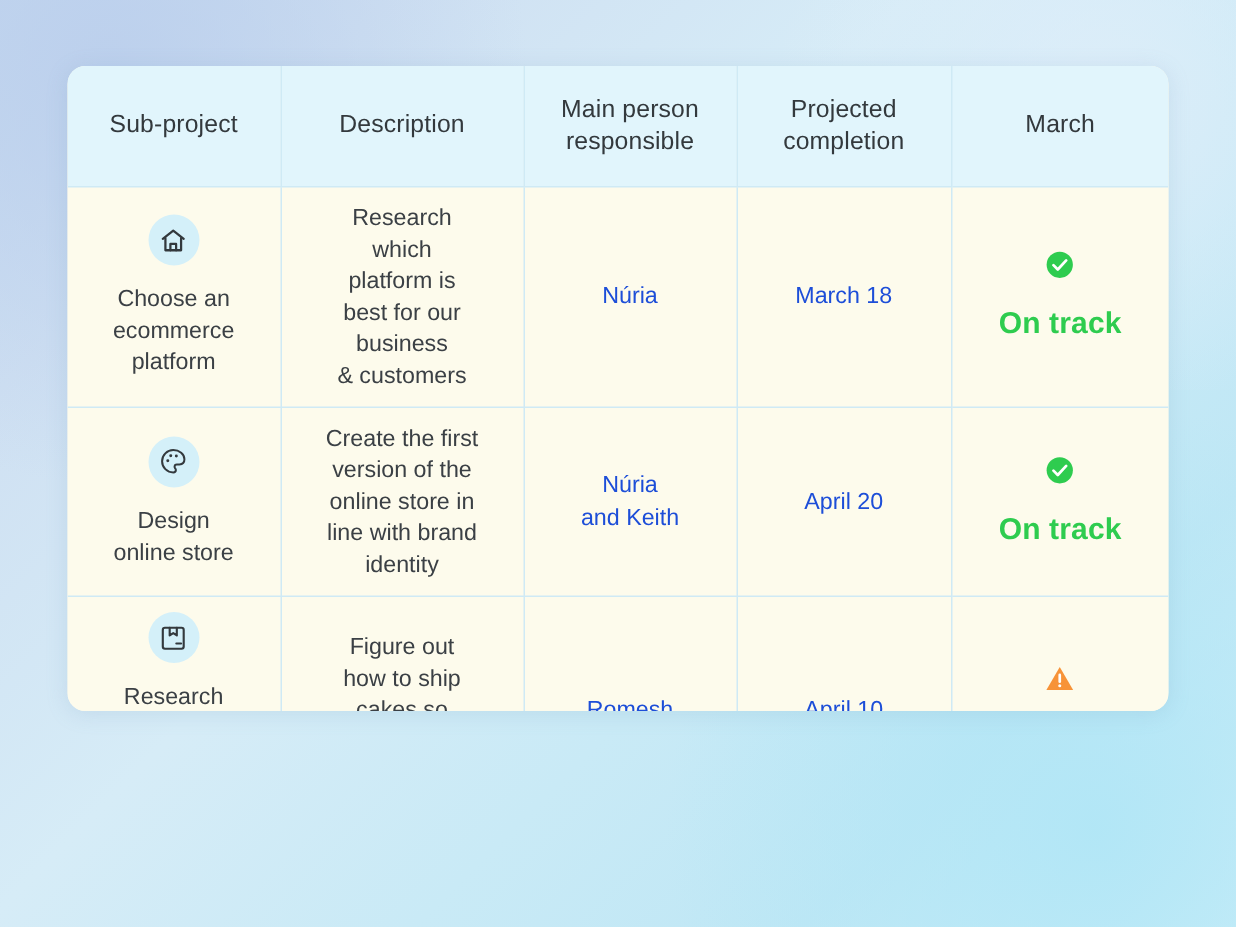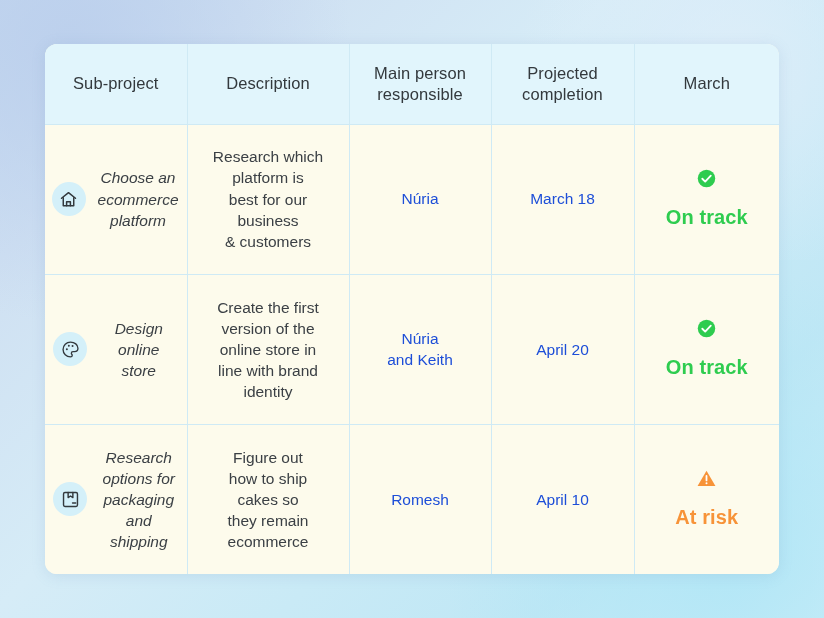--- a/index.html
+++ b/index.html
@@ -37,21 +37,21 @@
     width: 420px; height: 380px;
     background: radial-gradient(circle at 60% 50%, rgba(226,238,250,0.75) 0%, rgba(226,238,250,0) 70%);
     pointer-events: none;
   }
 
   .table-wrap {
     position: absolute;
     left: 45px;
     top: 44px;
     width: 734px;
-    height: 530px;
+    height: 430px;
     border-radius: 12px;
     overflow: hidden;
     background: #fdfbec;
     box-shadow: 0 2px 14px rgba(110,150,190,0.18);
   }
 
   table.project-table {
     width: 100%;
     height: 100%;
     border-collapse: collapse;
@@ -81,37 +81,36 @@
     padding: 6px 8px;
     letter-spacing: 0.1px;
   }
 
   tbody td {
     background: #fdfbec;
     color: #3b4045;
     font-size: 15.5px;
     font-weight: 400;
     line-height: 1.34;
-    padding: 10px 8px;
+    padding: 10px 26px;
   }
 
   
   col.c-sub   { width: 142px; }
   col.c-desc  { width: 162px; }
   col.c-pers  { width: 142px; }
   col.c-proj  { width: 143px; }
   col.c-stat  { width: 145px; }
 
   .sub-cell {
     display: flex;
-    flex-direction: row;
+    flex-direction: column;
     align-items: center;
-    justify-content: flex-end;
+    justify-content: space-between;
     gap: 12px;
-    font-style: italic;
   }
 
   .icon-bubble {
     width: 34px; height: 34px;
     border-radius: 50%;
     background: #d4f0f9;
     display: flex;
     align-items: center;
     justify-content: center;
     flex: 0 0 auto;

